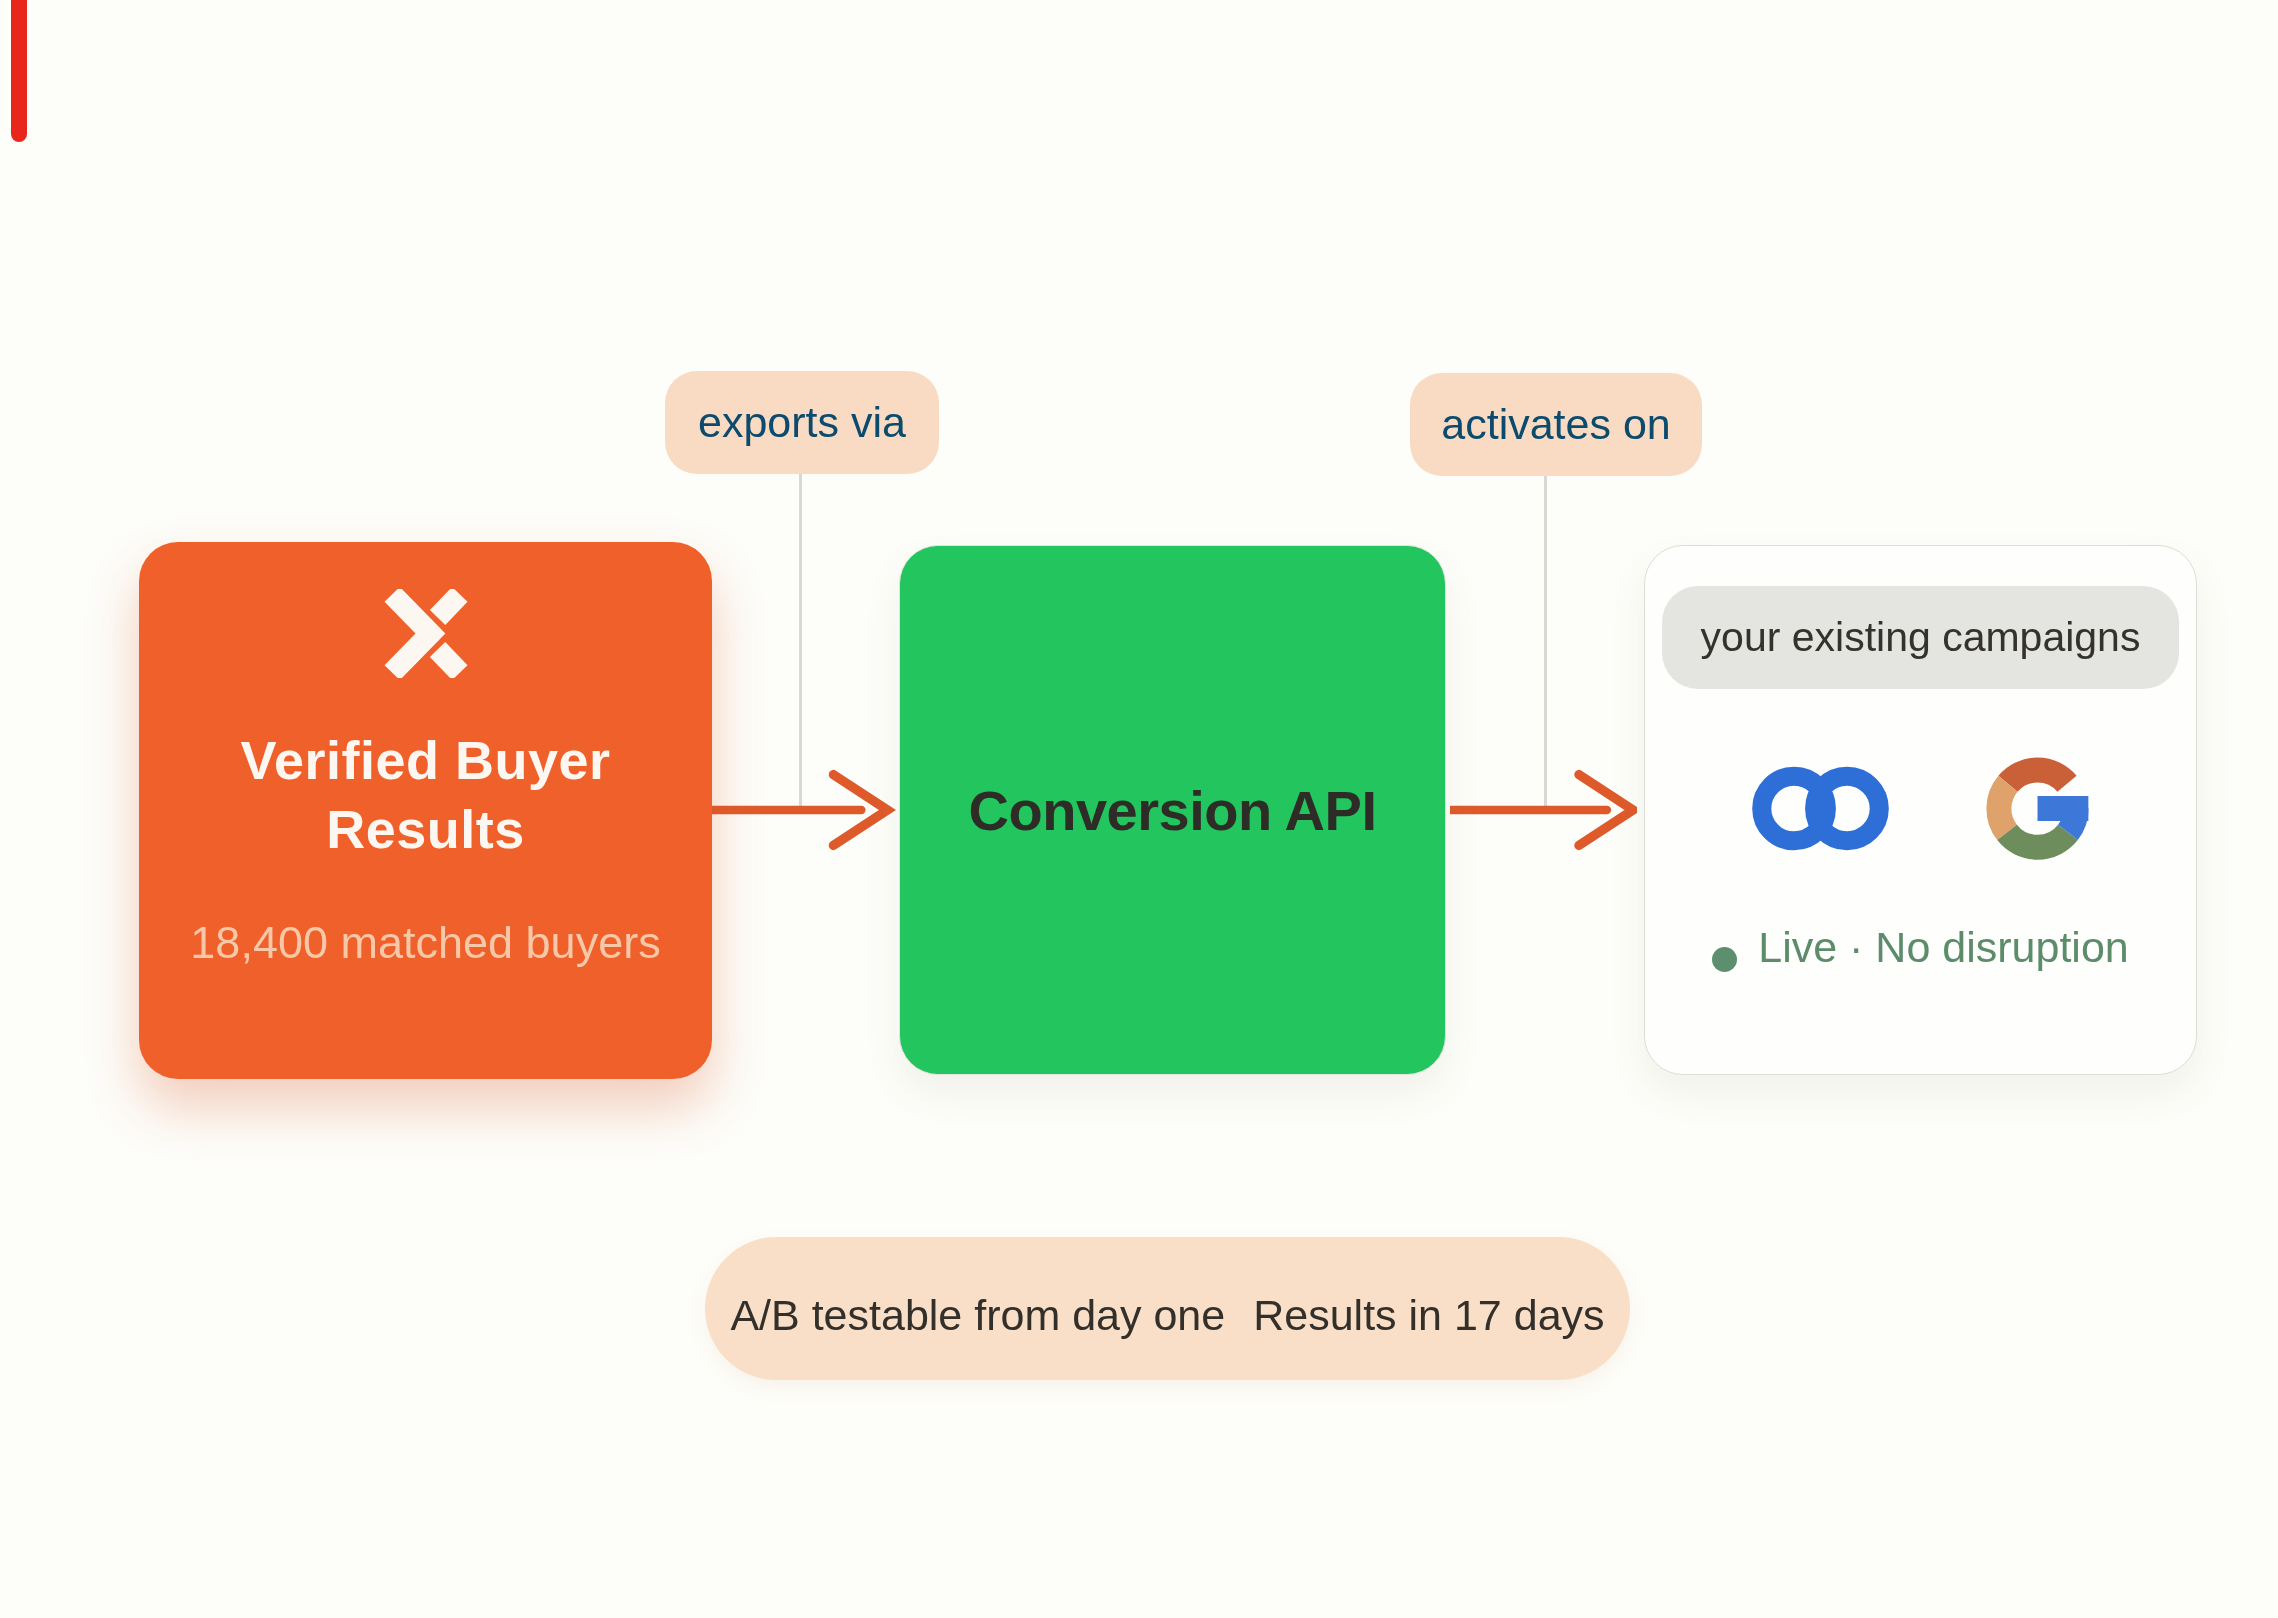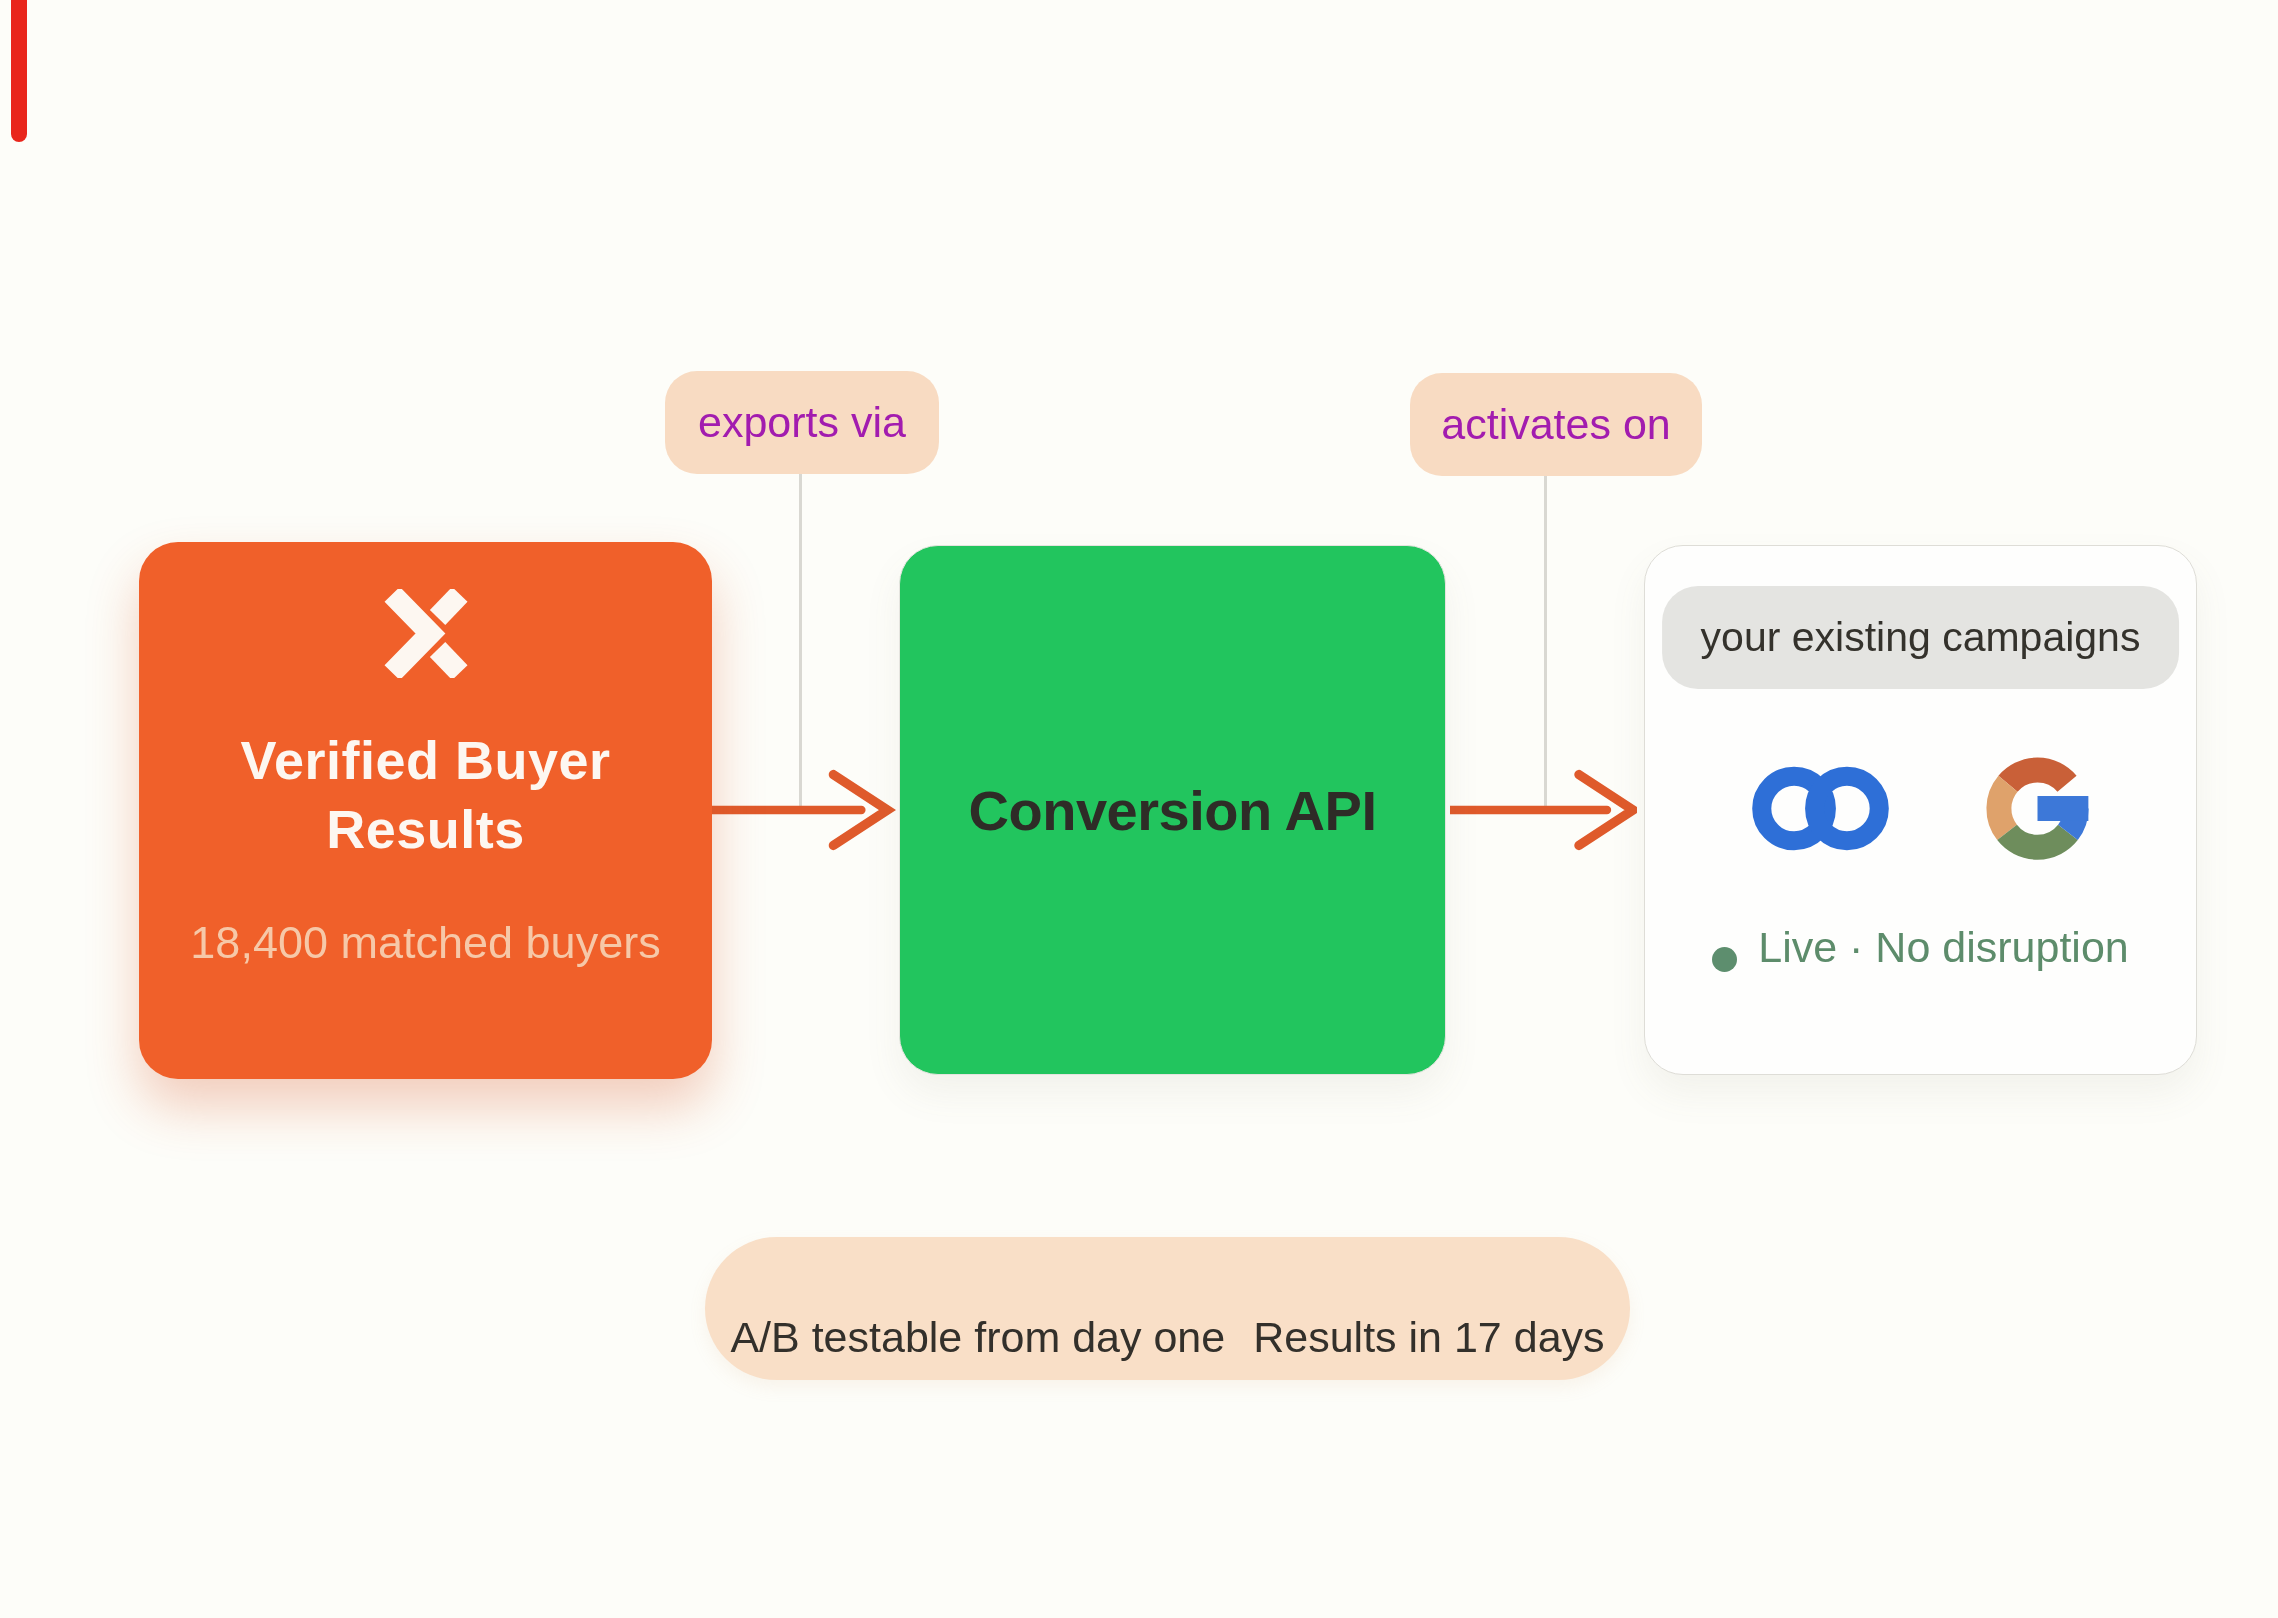--- a/index.html
+++ b/index.html
@@ -15,21 +15,21 @@
   
   .red-bar{
     position:absolute;left:11.2px;top:0;width:16px;height:142px;
     background:#e9261c;border-radius:0 0 8.4px 8.4px;
   }
 
   
   .label-pill{
     position:absolute;height:103px;border-radius:32px;
     background:#f8dbc2;display:flex;align-items:center;justify-content:center;
-    font-size:43px;color:#a21caf;
+    font-size:43px;color:#0c4a6e;
   }
   .pill-exports{left:665px;top:371px;width:274px;}
   .pill-activates{left:1410px;top:373px;width:292px;}
 
   
   .vline{position:absolute;width:2.8px;background:#d9d8d2;}
   .vline-1{left:799px;top:474px;height:334px;}
   .vline-2{left:1544px;top:476px;height:332px;}
 
   
@@ -82,21 +82,21 @@
     display:flex;align-items:flex-end;justify-content:center;gap:21px;
   }
   .status-dot{width:25px;height:25px;border-radius:50%;background:#5d8e6e;}
   .status-text{font-size:43px;color:#5d8c6b;}
 
   
   .footer-pill{
     position:absolute;left:705px;top:1237px;width:925px;height:143px;
     border-radius:72px;background:#f9dfc7;
     display:flex;align-items:flex-end;justify-content:center;gap:28px;
-    padding-bottom:18px;box-sizing:border-box;
+    padding-bottom:40px;box-sizing:border-box;
     font-size:43px;color:#33302b;
     box-shadow:0 7.5px 17px rgba(205,155,105,0.10);
   }
 </style>
 </head>
 <body>
 
 <div class="stage">
 
   <div class="red-bar"></div>

